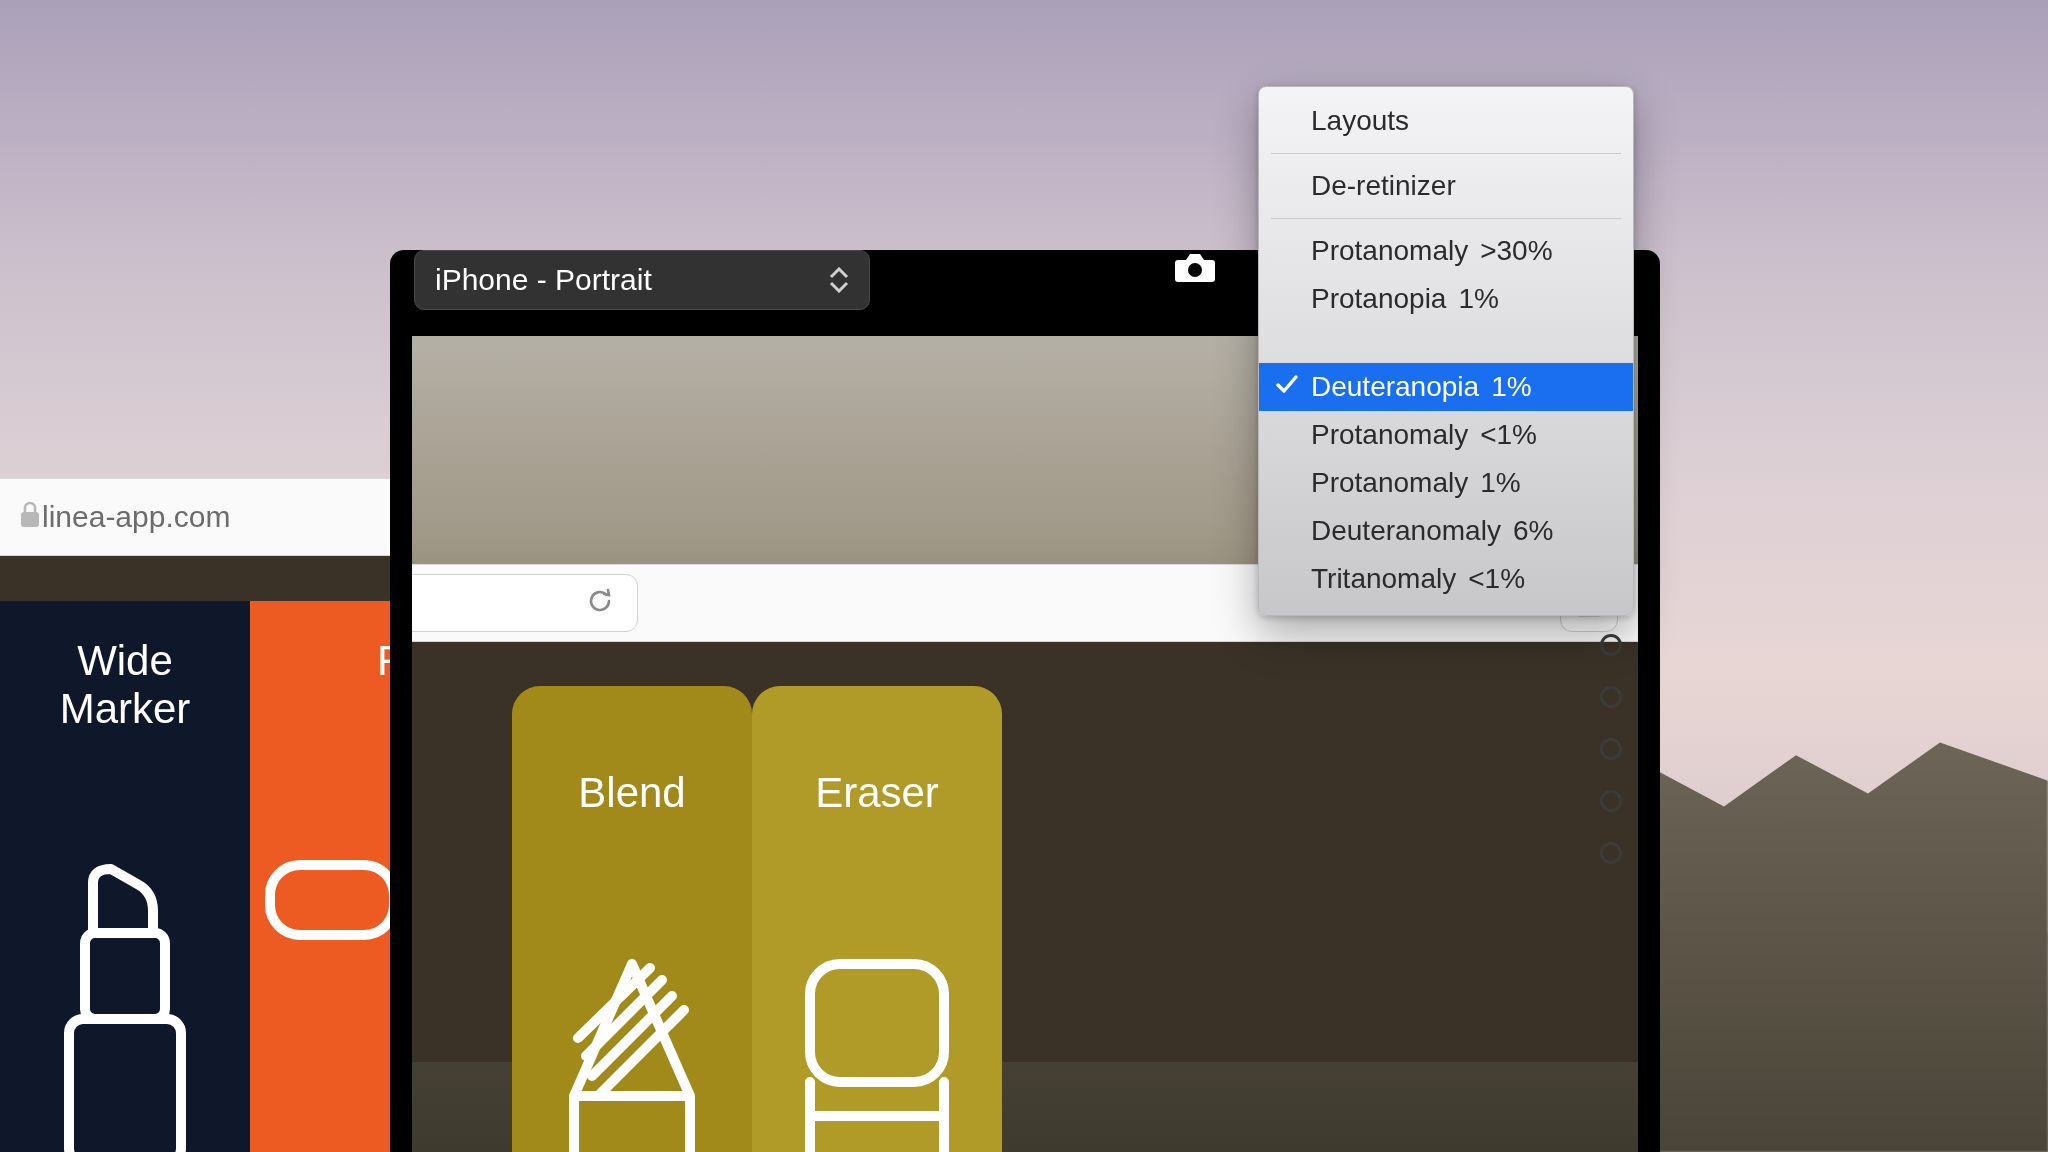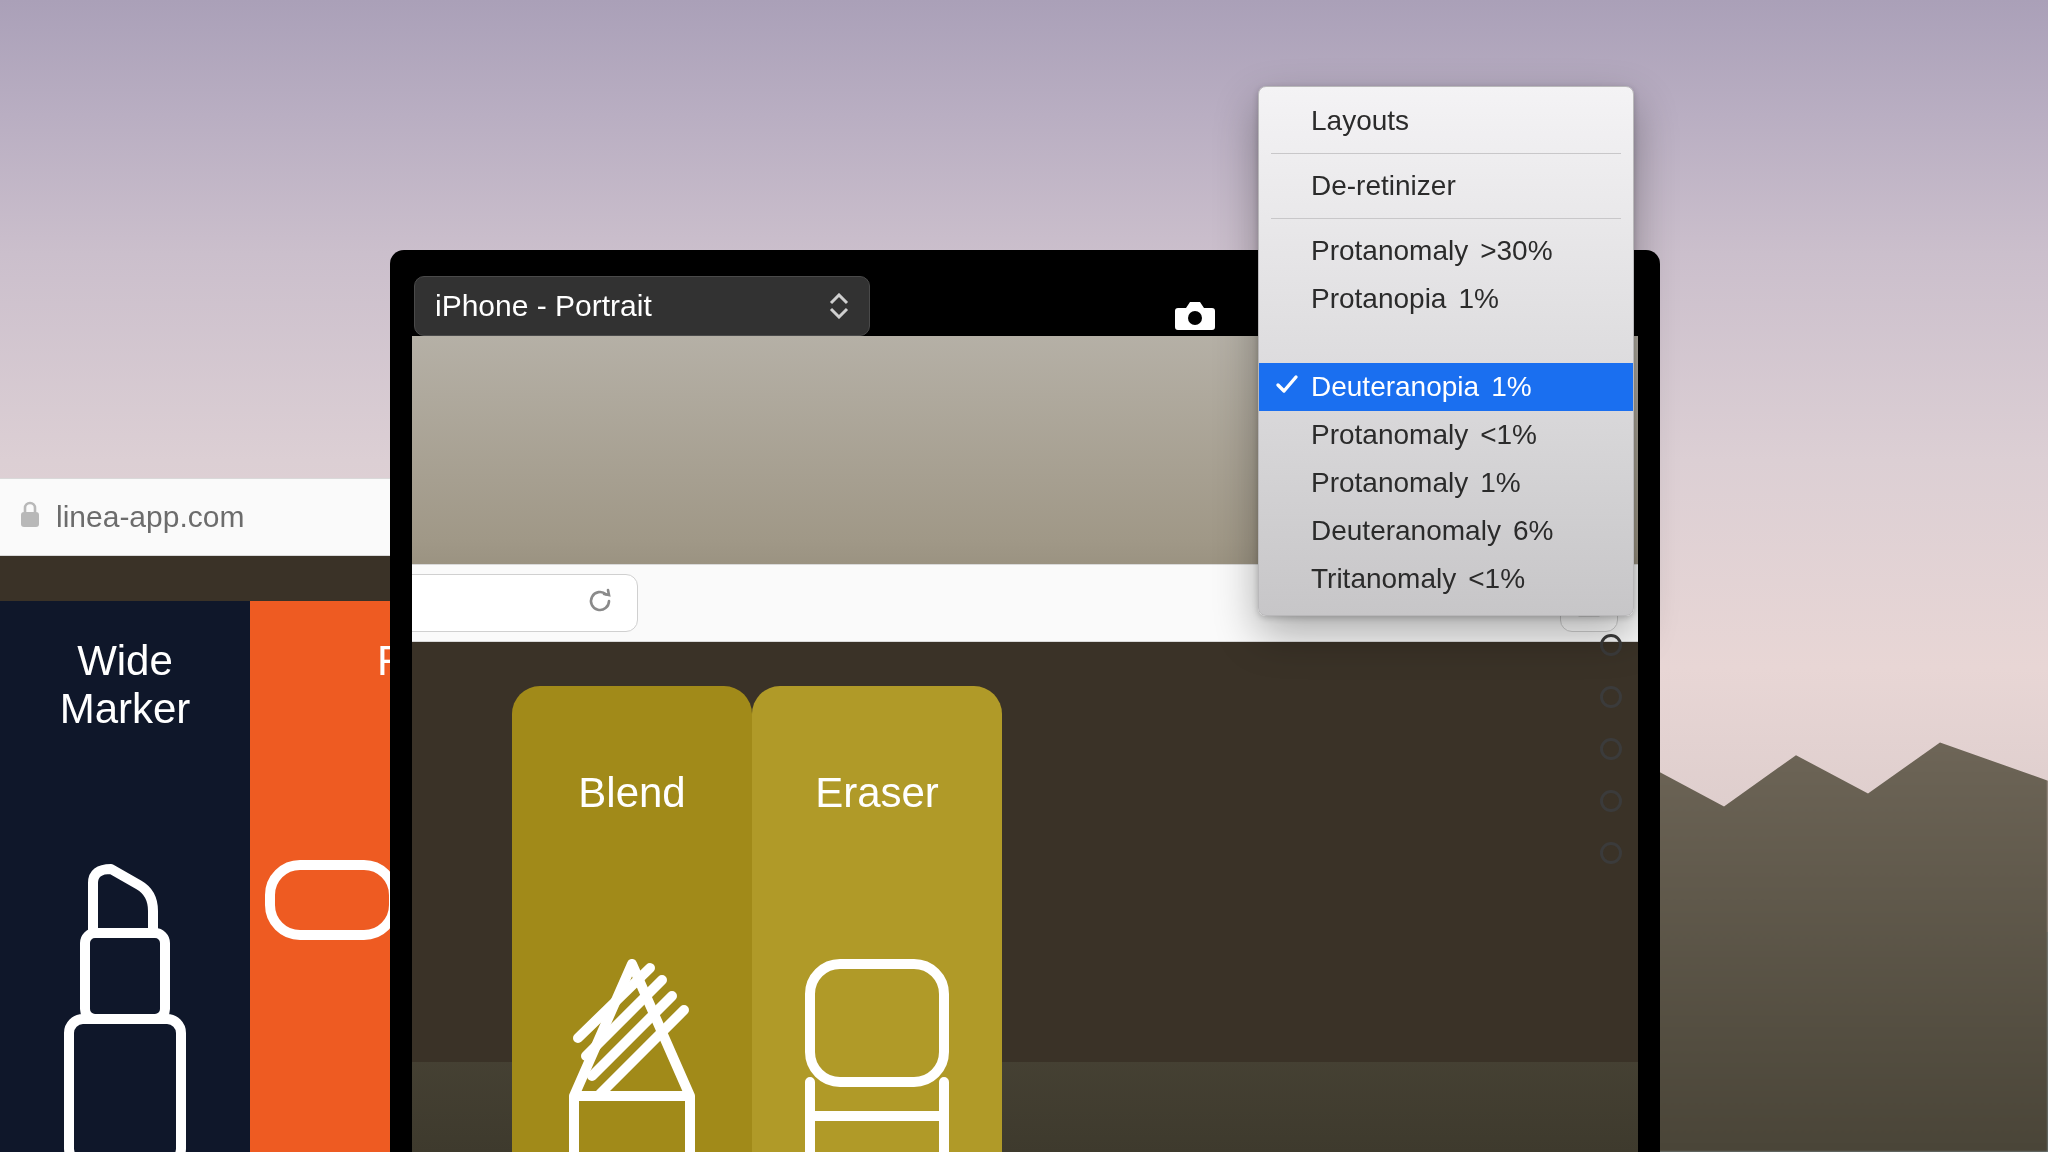--- a/index.html
+++ b/index.html
@@ -32,21 +32,21 @@
   
   .sim-window {
     position: absolute;
     left: 390px; top: 250px;
     width: 1270px; height: 902px;
     background: #000;
     border-radius: 14px 14px 0 0;
   }
 
   .sim-toolbar {
-    display: flex; align-items: flex-end;
+    display: flex; align-items: flex-start;
     height: 86px;
     padding: 0 24px;
     gap: 28px;
   }
 
   .device-select {
     display: flex; align-items: center; justify-content: space-between;
     background: #323232;
     color: #fff;
     font-size: 30px;
@@ -234,21 +234,21 @@
   <div class="icon-wrap" style="margin-top:172px;">
     <svg width="150" height="260" viewBox="0 0 150 260">
       <g class="stroke" stroke-width="10" stroke-linecap="round" stroke-linejoin="round">
         <rect x="8" y="8" width="124" height="70" rx="30"></rect>
         <path d="M132 42 Q150 42 150 66 L150 150"></path>
       </g>
     </svg>
   </div>
 </div>
 <div class="left-strip">
-  <div style="display:flex;align-items:center;gap:14px;margin-left:18px;">
+  <div style="display:flex;align-items:center;margin-left:18px;">
     <span class="lock-pad">
       <svg width="24" height="30" viewBox="0 0 24 30">
           <g class="stroke" stroke-width="2.6">
             <rect x="3" y="12" width="18" height="15" rx="3" fill="#b8b8b8" stroke="none"></rect>
             <path d="M7 12 V8 a5 5 0 0 1 10 0 V12"></path>
           </g>
         </svg>
     </span>
     <span class="url-text">linea-app.com</span>
   </div>

